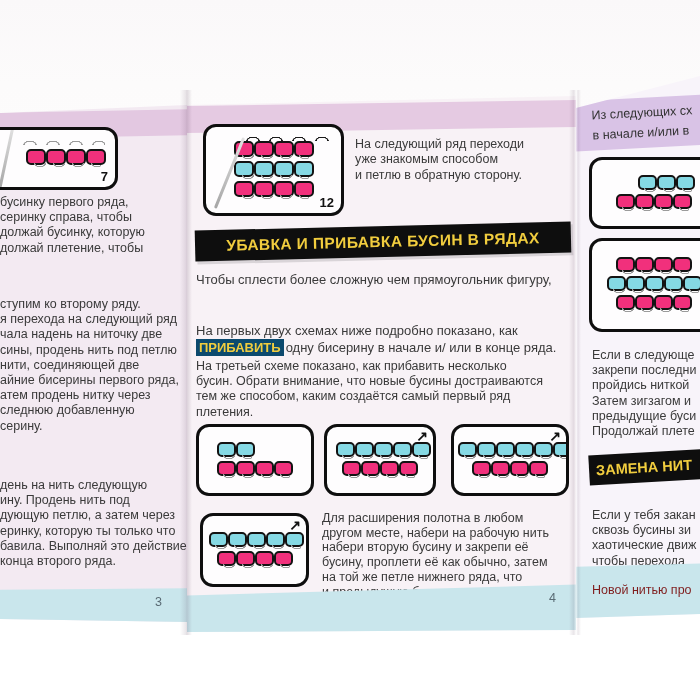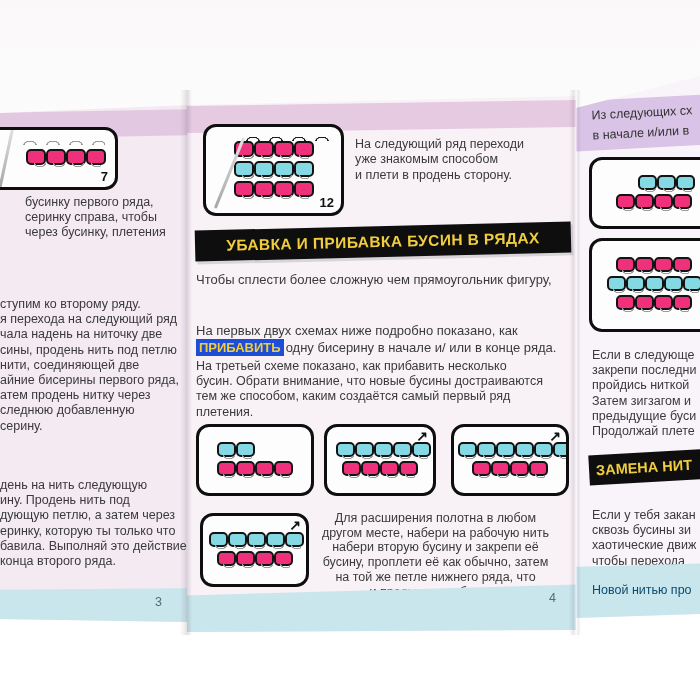--- a/index.html
+++ b/index.html
@@ -20,38 +20,38 @@
       padding:5px 0 0 22px;box-sizing:border-box;color:#333;font-size:12.5px;}
   #band-right .tline{line-height:20px;white-space:nowrap;}
   .strip{position:absolute;background:#c9e6ec;}
   #strip-left{left:-4px;top:489px;width:200px;height:38px;transform:rotate(-0.5deg);}
   #strip-mid{left:-4px;top:496px;width:400px;height:48px;transform:rotate(-1.6deg);}
   #strip-right{left:-4px;top:493px;width:135px;height:52px;transform:rotate(-1.5deg);}
   .pagenum{position:absolute;font-size:12.5px;color:#5a6b74;}
   .tblock{position:absolute;color:#3a3a3a;}
   .tline{white-space:nowrap;}
   #panel-left .tblock{font-size:12.5px;line-height:15.2px;left:0;}
-  #left-p1{top:95px;padding-left:25px;}
+  #left-p1{top:95px;}
   #left-p2{top:197px;}
   #left-p3{top:378px;}
   #mid-intro{left:168px;top:43px;font-size:12.5px;line-height:15.4px;}
   #mid-p1{left:9px;top:178px;font-size:13px;line-height:16.5px;}
   #mid-p2{left:9px;top:216px;font-size:13px;line-height:17px;margin-top:12px;}
   #mid-p3{left:9px;top:257px;font-size:12.5px;line-height:15.2px;margin-top:8px;}
-  #mid-p4{left:135px;top:417px;font-size:12.5px;line-height:14.7px;text-align:center;}
+  #mid-p4{left:135px;top:417px;font-size:12.5px;line-height:14.7px;}
   #right-p1{left:16px;top:276px;font-size:12.5px;line-height:15.2px;}
   #right-p2{left:16px;top:436px;font-size:12.5px;line-height:15.2px;}
-  #right-strip-text{left:16px;top:511px;font-size:12.5px;color:#0c4a6e;}
+  #right-strip-text{left:16px;top:511px;font-size:12.5px;color:#7f1d1d;}
   .banner{position:absolute;background:#0e0e0e;display:flex;align-items:center;}
   #mid-banner{left:8px;top:132px;width:376px;height:31px;transform:rotate(-1.4deg);justify-content:center;
       box-shadow:2px 3px 0 rgba(0,0,0,0.12);}
   #mid-banner span{color:#f1cd3e;font-weight:bold;font-size:15.5px;letter-spacing:0.4px;white-space:nowrap;}
   #right-banner{left:13px;top:380px;width:120px;height:30px;transform:rotate(-3.2deg);padding-left:7px;}
   #right-banner span{color:#f1cd3e;font-weight:bold;font-size:14.5px;white-space:nowrap;}
-  .hl{background:#1d4ed8;color:#f1cd3e;font-weight:bold;padding:1px 3px;margin-right:2px;}
+  .hl{background:#0c4a6e;color:#f1cd3e;font-weight:bold;padding:1px 3px;margin-right:2px;}
   .dbox{position:absolute;background:#fefdfe;border:3px solid #0e0e0e;border-radius:13px;overflow:hidden;}
   .beads{position:absolute;inset:5px 4px 4px;display:flex;flex-direction:column;align-items:center;justify-content:center;}
   .bead-row{display:flex;}
   .bead{width:15px;height:11px;border:2px solid #131313;border-radius:5px;background:#ccc;}
   .bead.pink{background:#f1307c;}
   .bead.cyan{background:#85d9e4;}
   .dbox.big .bead{width:16px;height:12px;}
   .loops{height:6px;margin-top:-2px;background-image:radial-gradient(9px 6px at 9px 0px,rgba(0,0,0,0) 4.5px,#9b9b9b 5px,#9b9b9b 6px,rgba(0,0,0,0) 6.5px);
       background-size:19px 6px;background-repeat:repeat-x;}
   .dnum{position:absolute;right:7px;bottom:3px;font-weight:bold;font-size:13px;color:#111;}
@@ -82,21 +82,22 @@
           <span class="bead pink"></span>
           <span class="bead pink"></span>
         </div>
         <div class="loops" style="width: 70px; transform: translateX(14px);"></div>
       </div>
   <span class="dnum">7</span>
     </div>
   <div class="tblock" id="left-p1">
       <div class="tline">бусинку первого ряда,</div>
       <div class="tline">серинку справа, чтобы</div>
-      <div class="tline">через бусинку, плетения</div>
+      <div class="tline">должай бусинку, которую</div>
+      <div class="tline">должай плетение, чтобы</div>
     </div>
   <div class="tblock" id="left-p2">
       <div class="tline">ступим ко второму ряду.</div>
       <div class="tline">я перехода на следующий ряд</div>
       <div class="tline">чала надень на ниточку две</div>
       <div class="tline">сины, продень нить под петлю</div>
       <div class="tline">нити, соединяющей две</div>
       <div class="tline">айние бисерины первого ряда,</div>
       <div class="tline">атем продень нитку через</div>
       <div class="tline">следнюю добавленную</div>
@@ -140,21 +141,21 @@
           <span class="bead pink"></span>
           <span class="bead pink"></span>
         </div>
         <div class="loops" style="width: 70px;"></div>
       </div>
   <span class="dnum">12</span>
     </div>
   <div class="tblock" id="mid-intro">
       <div class="tline">На следующий ряд переходи</div>
       <div class="tline">уже знакомым способом</div>
-      <div class="tline">и плети в продень сторону.</div>
+      <div class="tline">и петлю в обратную сторону.</div>
     </div>
   <div class="banner" id="mid-banner">
     <span>УБАВКА И ПРИБАВКА БУСИН В РЯДАХ</span>
   </div>
   <div class="tblock" id="mid-p1">
       <div class="tline">Чтобы сплести более сложную чем прямоугольник фигуру,</div>
     </div>
   <div class="tblock" id="mid-p2">
     <div class="tline">На первых двух схемах ниже подробно показано, как</div>
     <div class="tline">

